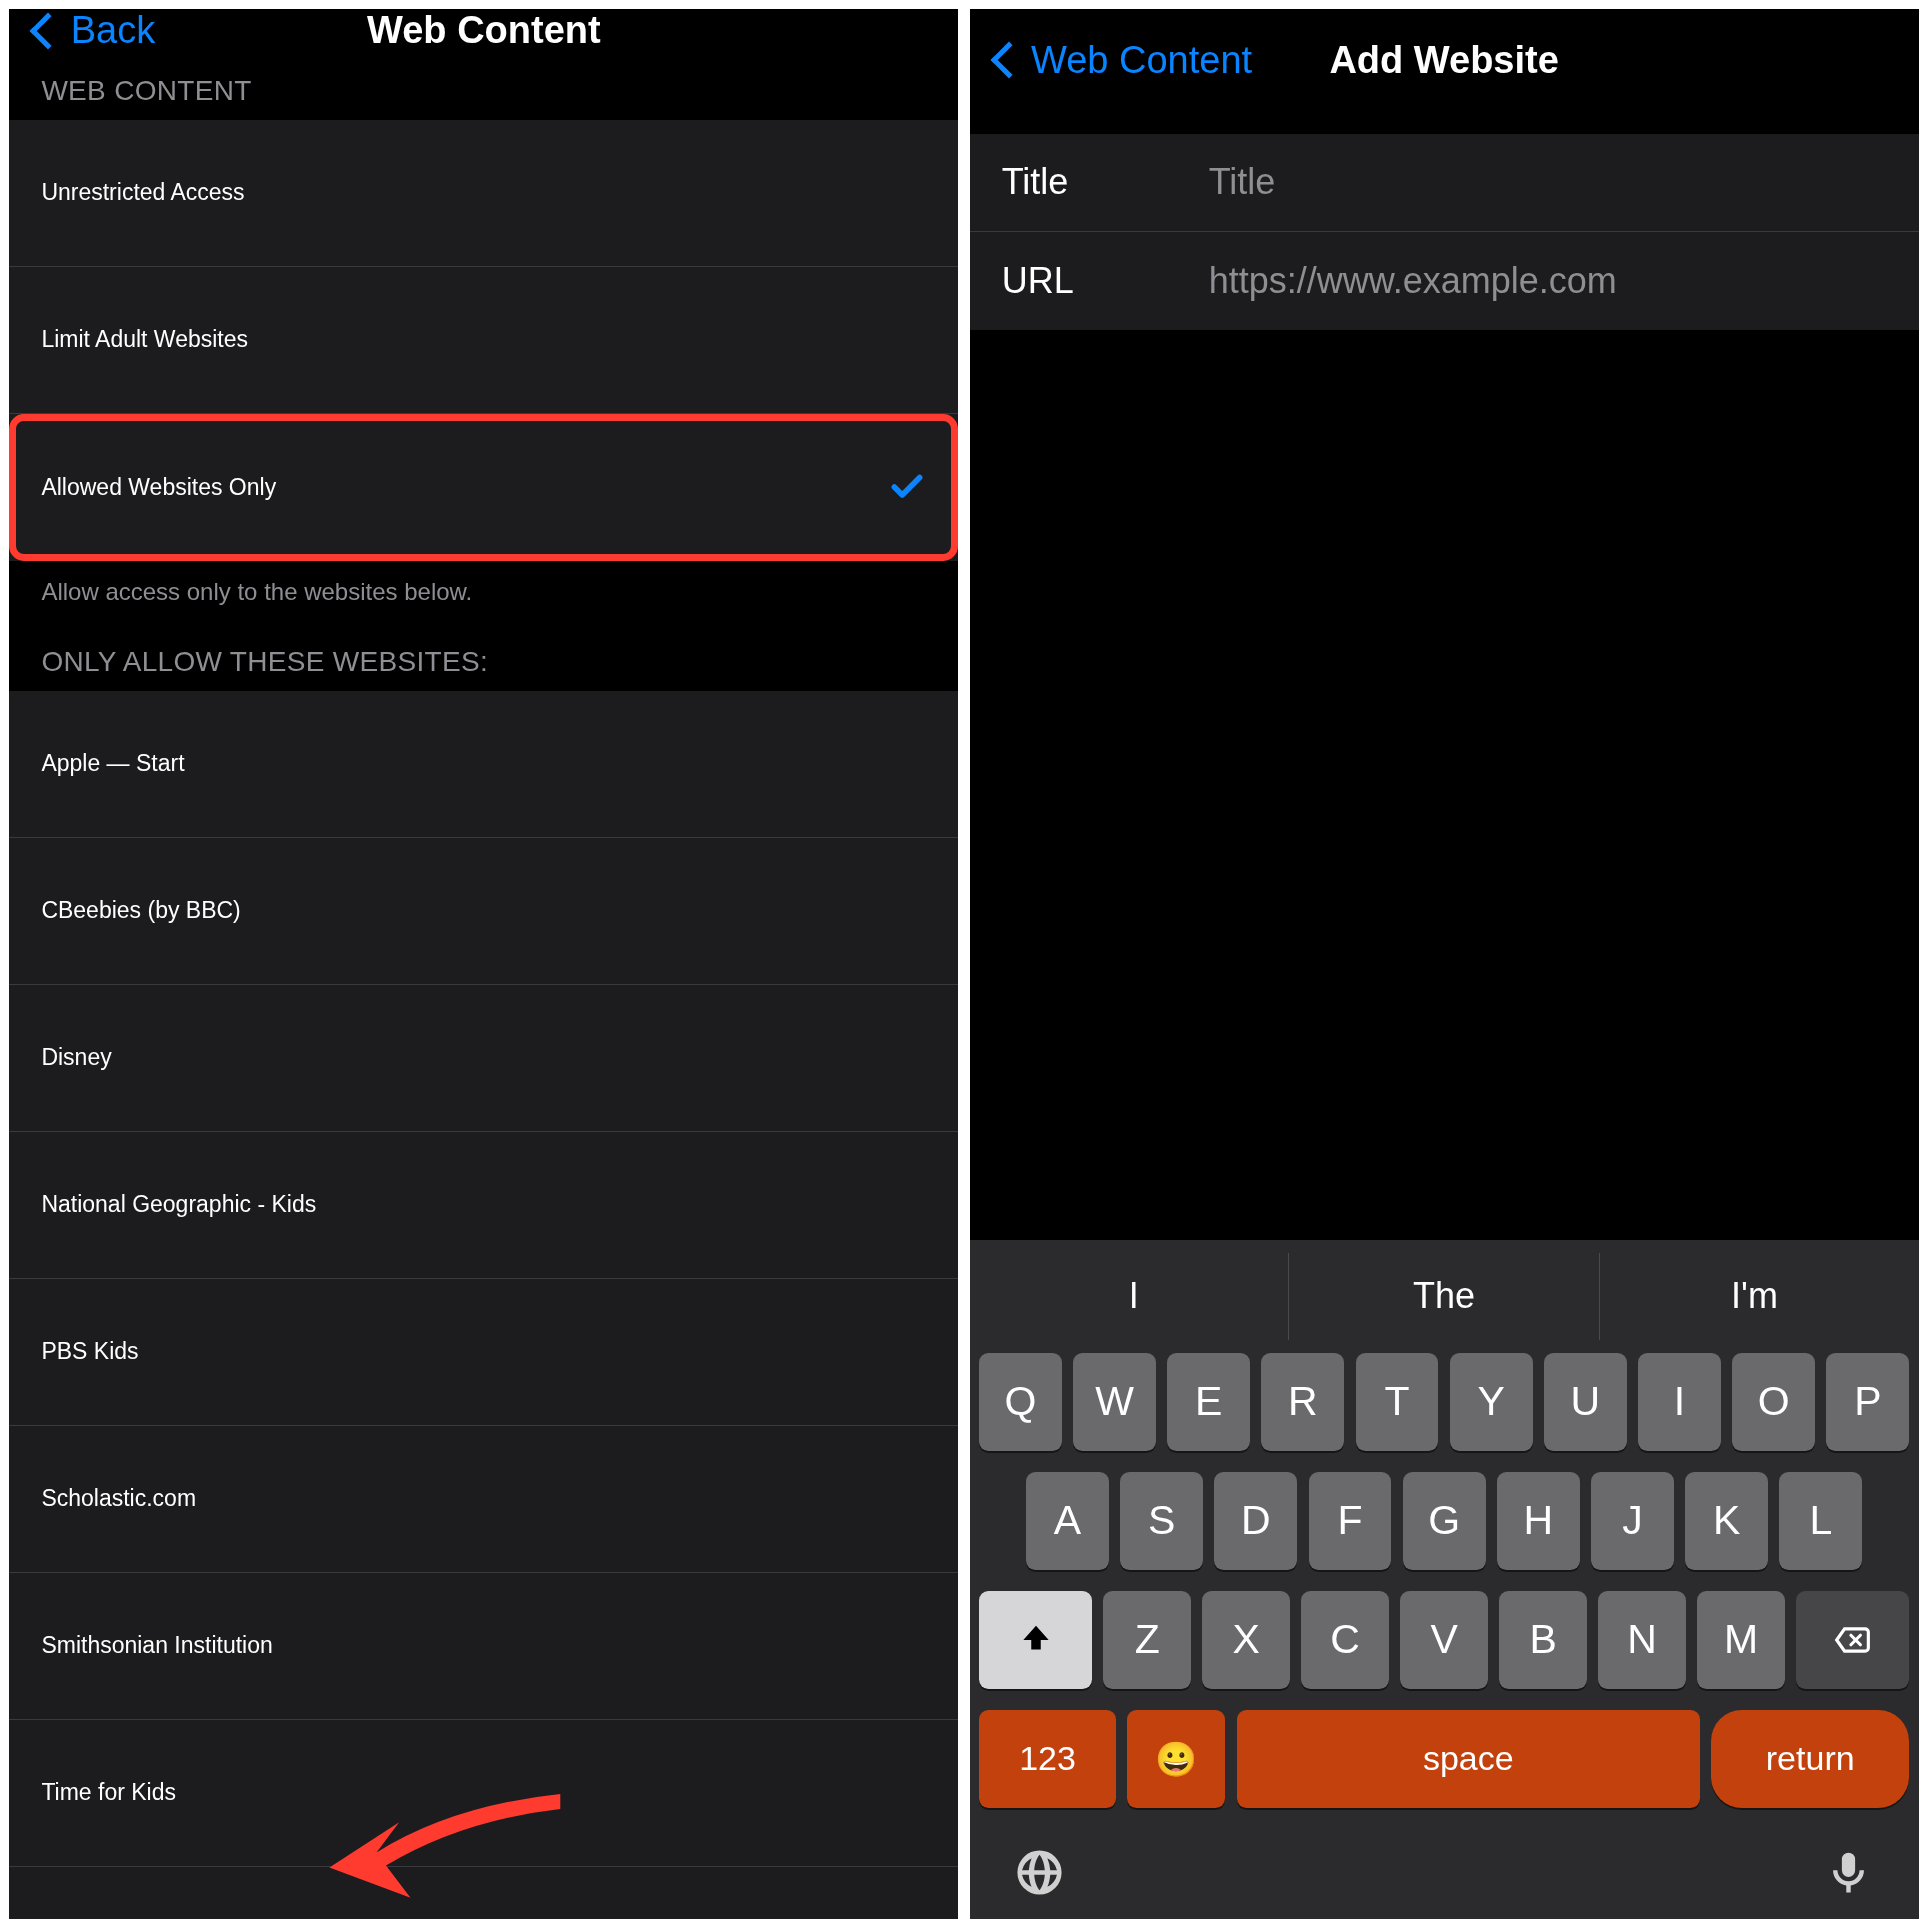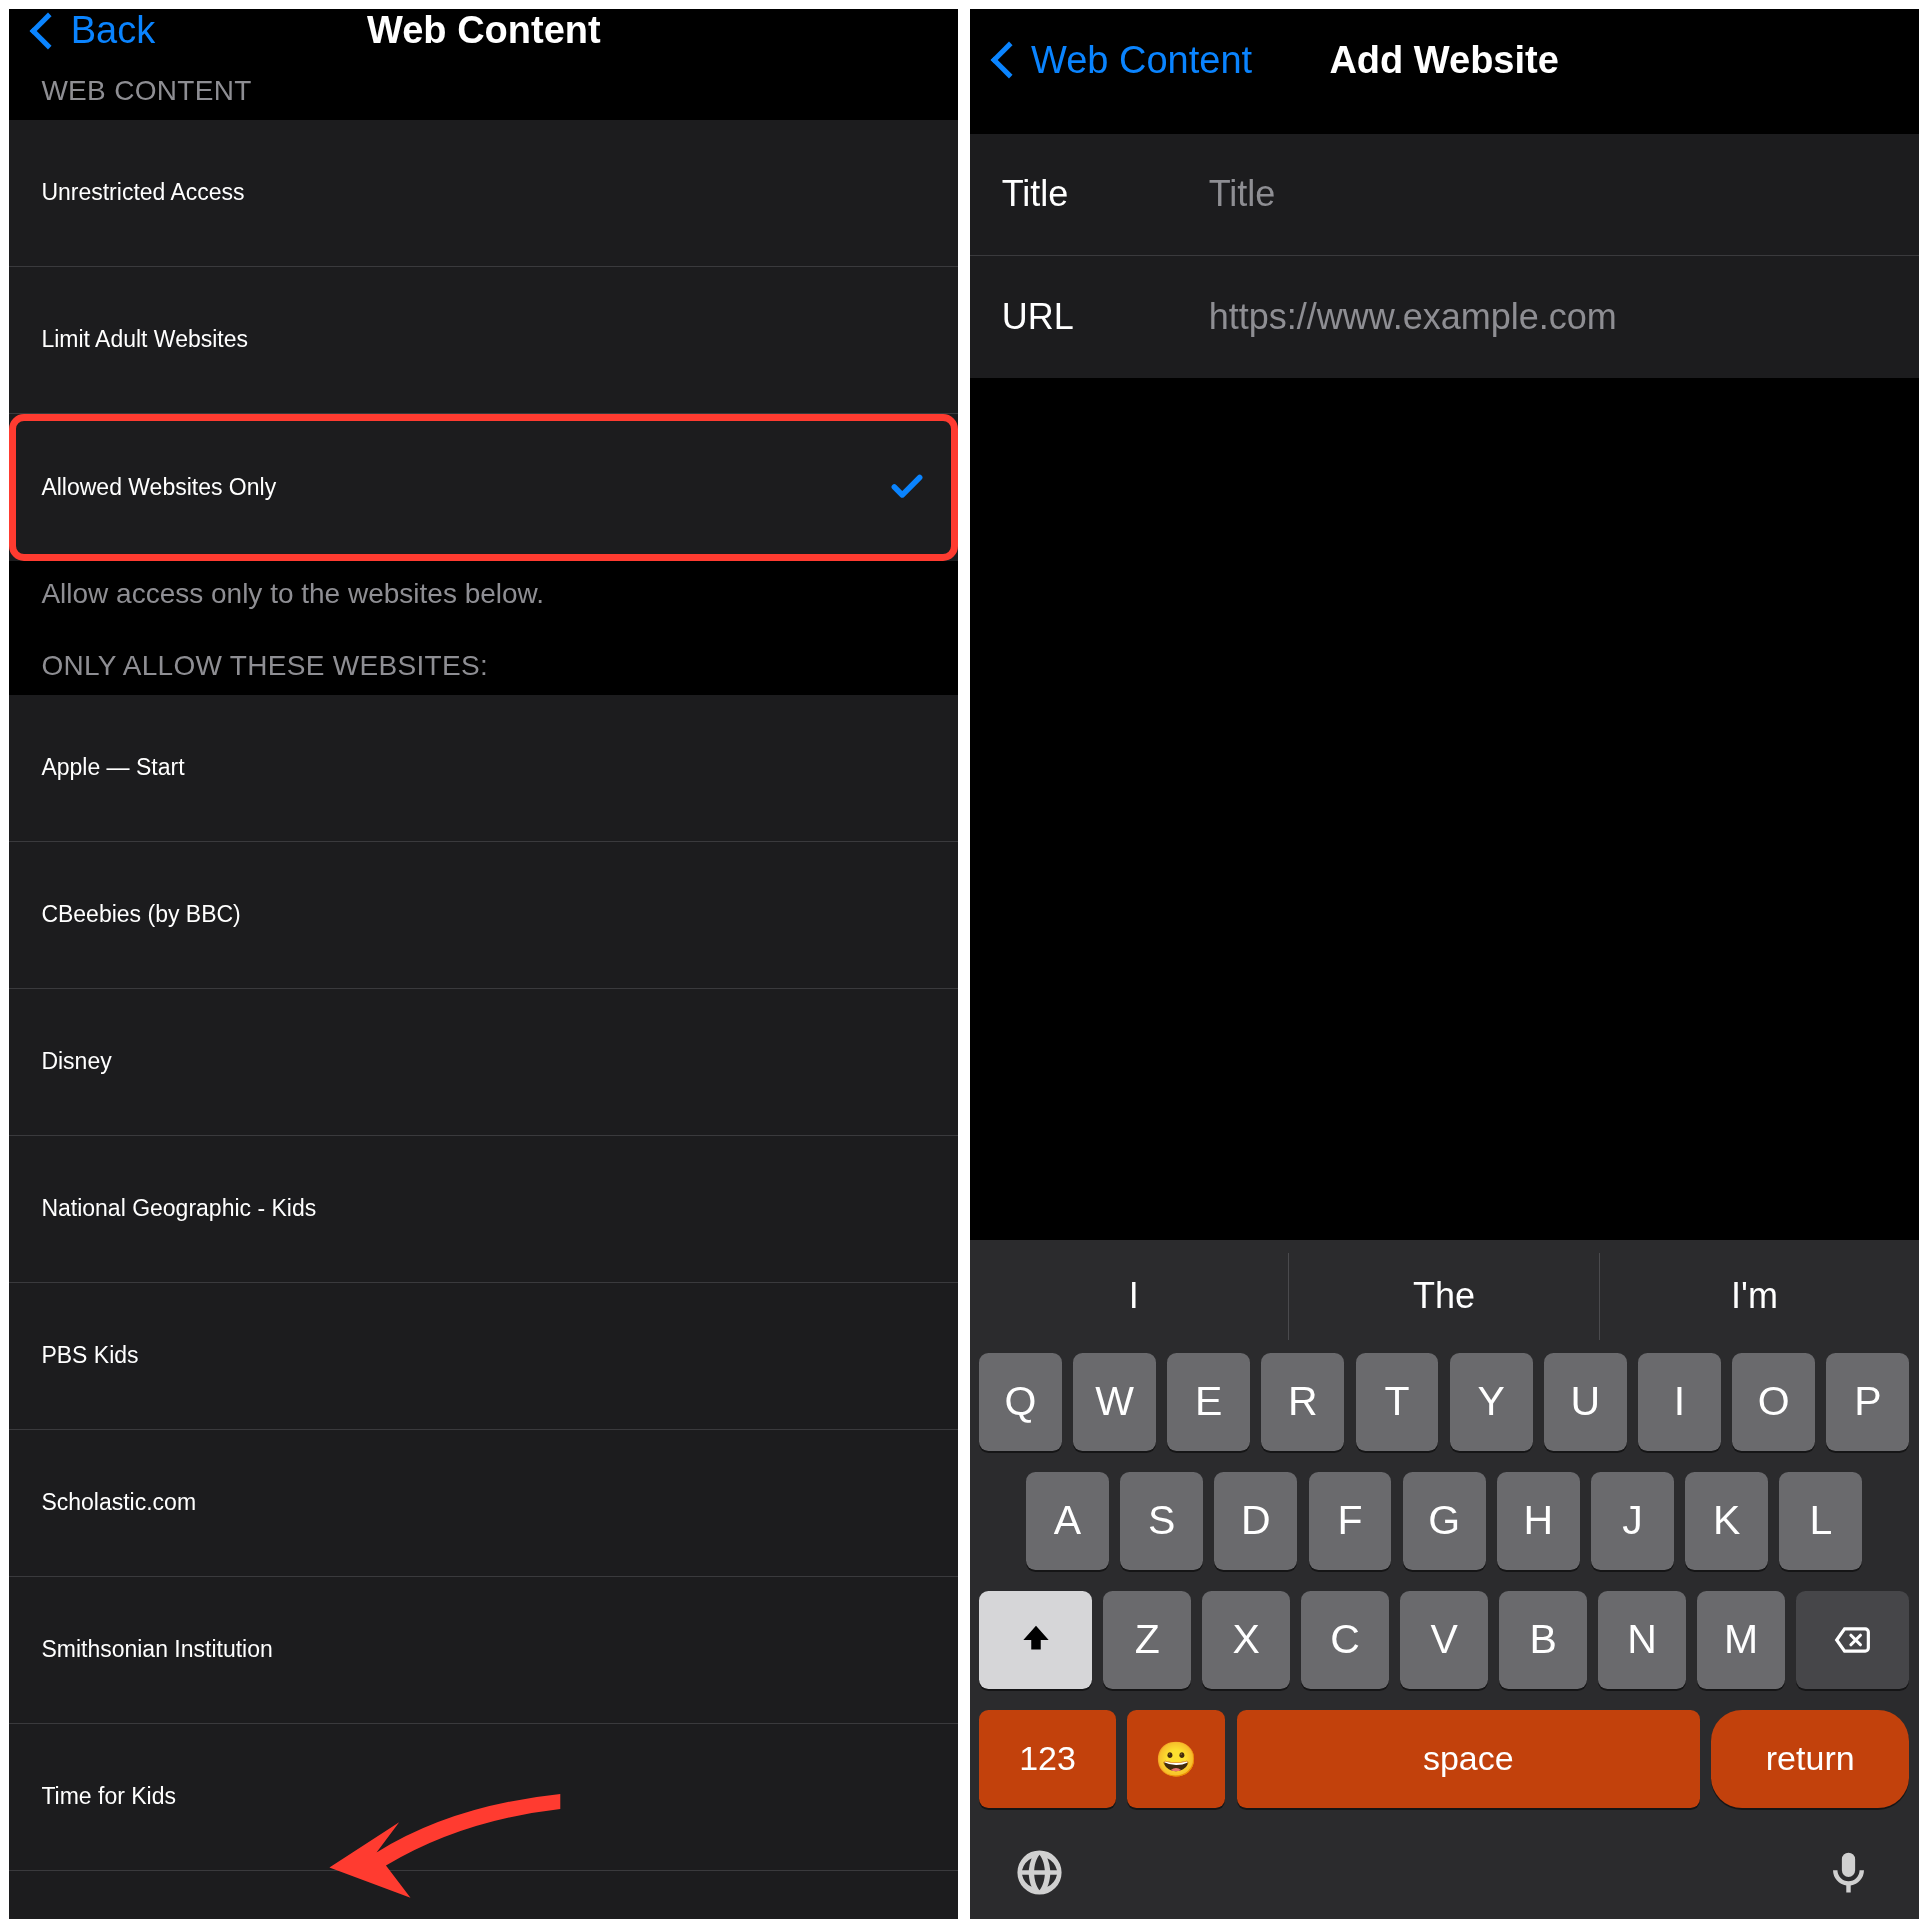--- a/index.html
+++ b/index.html
@@ -64,21 +64,21 @@
   
   .section-header {
     padding: 22.6px 32px 13px 32px;
     font-size: 28px;
     color: #8e8e93;
     letter-spacing: 0.3px;
     text-transform: uppercase;
   }
   .section-footer {
     padding: 17px 32px 17px 32px;
-    font-size: 28px;
+    font-size: 24px;
     color: #8e8e93;
   }
 
   
   .group { background: #1c1c1e; }
   .row {
     display: flex;
     align-items: center;
     height: 147px;
     padding: 0 32px;
@@ -96,21 +96,21 @@
   .row .check svg { width: 38px; height: 38px; }
 
   .row.add { color: #0a84ff; }
   .row.highlighted { outline: 7.5px solid #ff3b30; outline-offset: -7.5px; z-index: 2; }
 
   
   .form-group { background: #1c1c1e; margin-top: 22.6px; }
   .form-row {
     display: flex;
     align-items: center;
-    height: 122px;
+    height: 98px;
     padding: 0 32px;
     border-bottom: 0.9px solid #3a3a3d;
     font-size: 36px;
   }
   .form-row:last-child { border-bottom: none; }
   .form-row .label { width: 207px; color: #fff; }
   .form-row .field {
     flex: 1;
     color: #8e8e93;
   }

